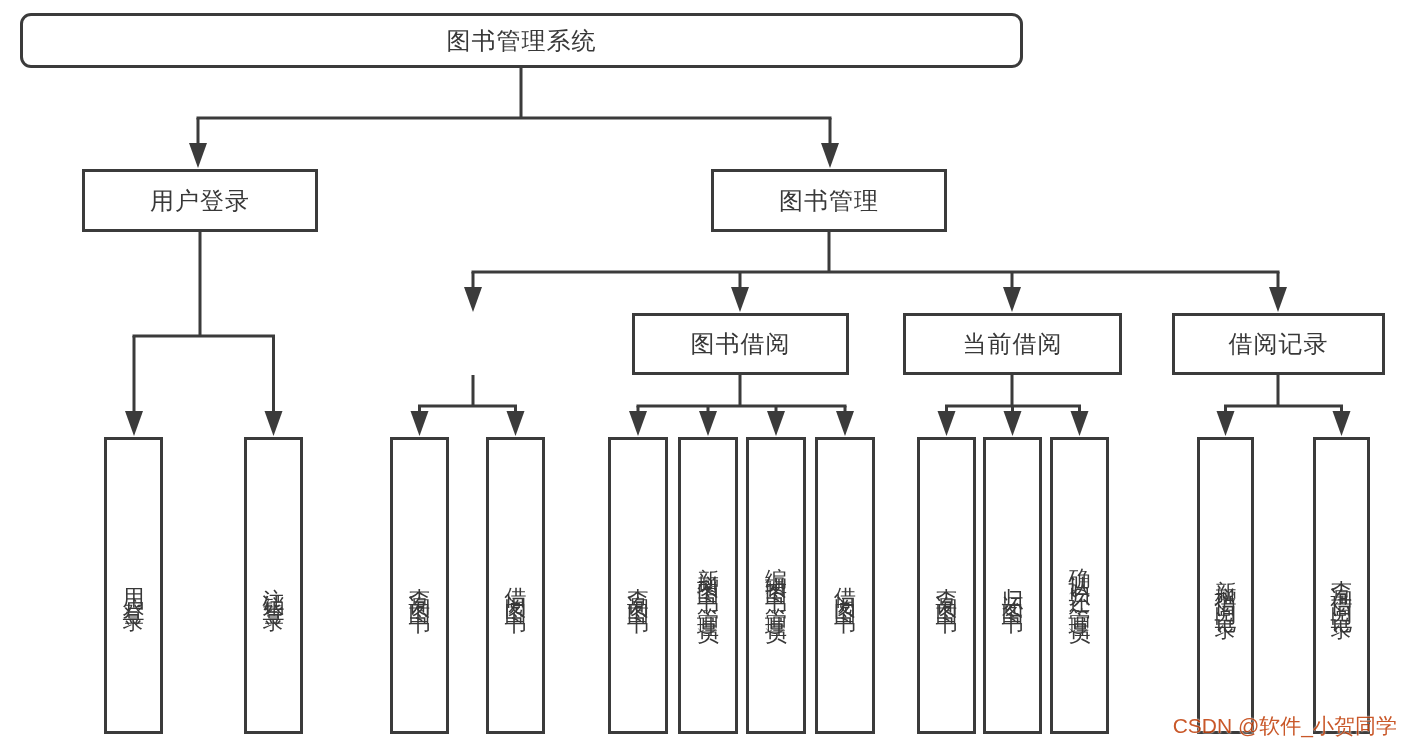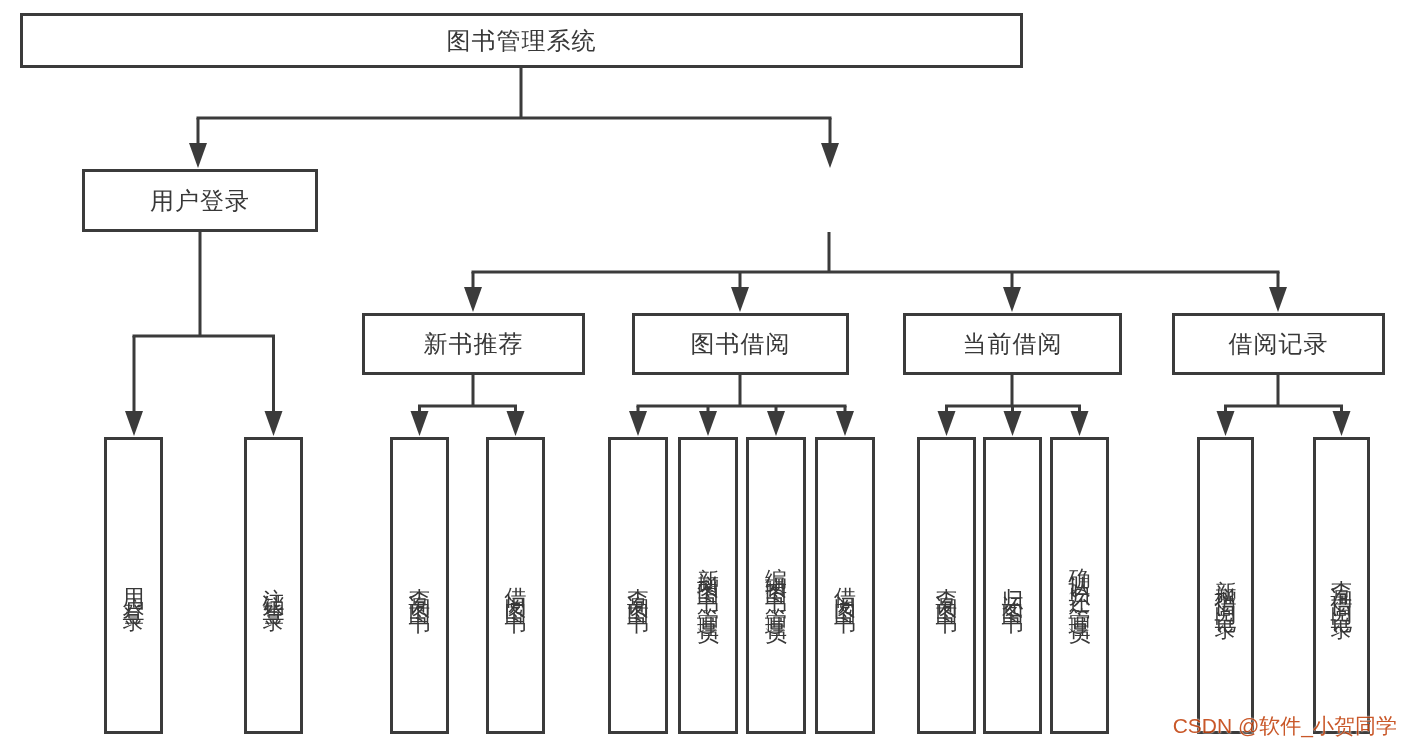--- a/index.html
+++ b/index.html
@@ -119,25 +119,25 @@
       <g>
         <path fill="none" d="M1278 375 L1278 407.5 M1224 406 L1343 406"></path>
         <path fill="none" d="M1225.5 406 L1225.5 413"></path>
         <polygon stroke="none" points="1216.5,411 1234.5,411 1225.5,436"></polygon>
         <path fill="none" d="M1341.5 406 L1341.5 413"></path>
         <polygon stroke="none" points="1332.5,411 1350.5,411 1341.5,436"></polygon>
       </g>
     </g>
   </svg>
 
-  <div class="node h-node" style="left:20px; top:13px; width:1003px; height:55px;">图书管理系统</div>
+  <div class="node h-node" style="left:20px; top:13px; width:1003px; height:55px;border-radius:11px;">图书管理系统</div>
 
   <div class="node h-node" style="left:82px; top:169px; width:236px; height:63px;">用户登录</div>
+  <div class="node h-node" style="left:711px; top:169px; width:236px; height:63px;">图书管理</div>
 
-  <div class="node h-node" style="left:362px; top:313px; width:223px; height:62px;">新书推荐</div>
   <div class="node h-node" style="left:903px; top:313px; width:219px; height:62px;">当前借阅</div>
   <div class="node h-node" style="left:632px; top:313px; width:217px; height:62px;">图书借阅</div>
   <div class="node h-node" style="left:1172px; top:313px; width:213px; height:62px;">借阅记录</div>
 
   <div class="node v-node" style="left:104px; top:437px; width:59px; height:297px;">
     <span class="v-label">用户登录</span>
   </div>
   <div class="node v-node" style="left:244px; top:437px; width:59px; height:297px;">
     <span class="v-label">注销登录</span>
   </div>

